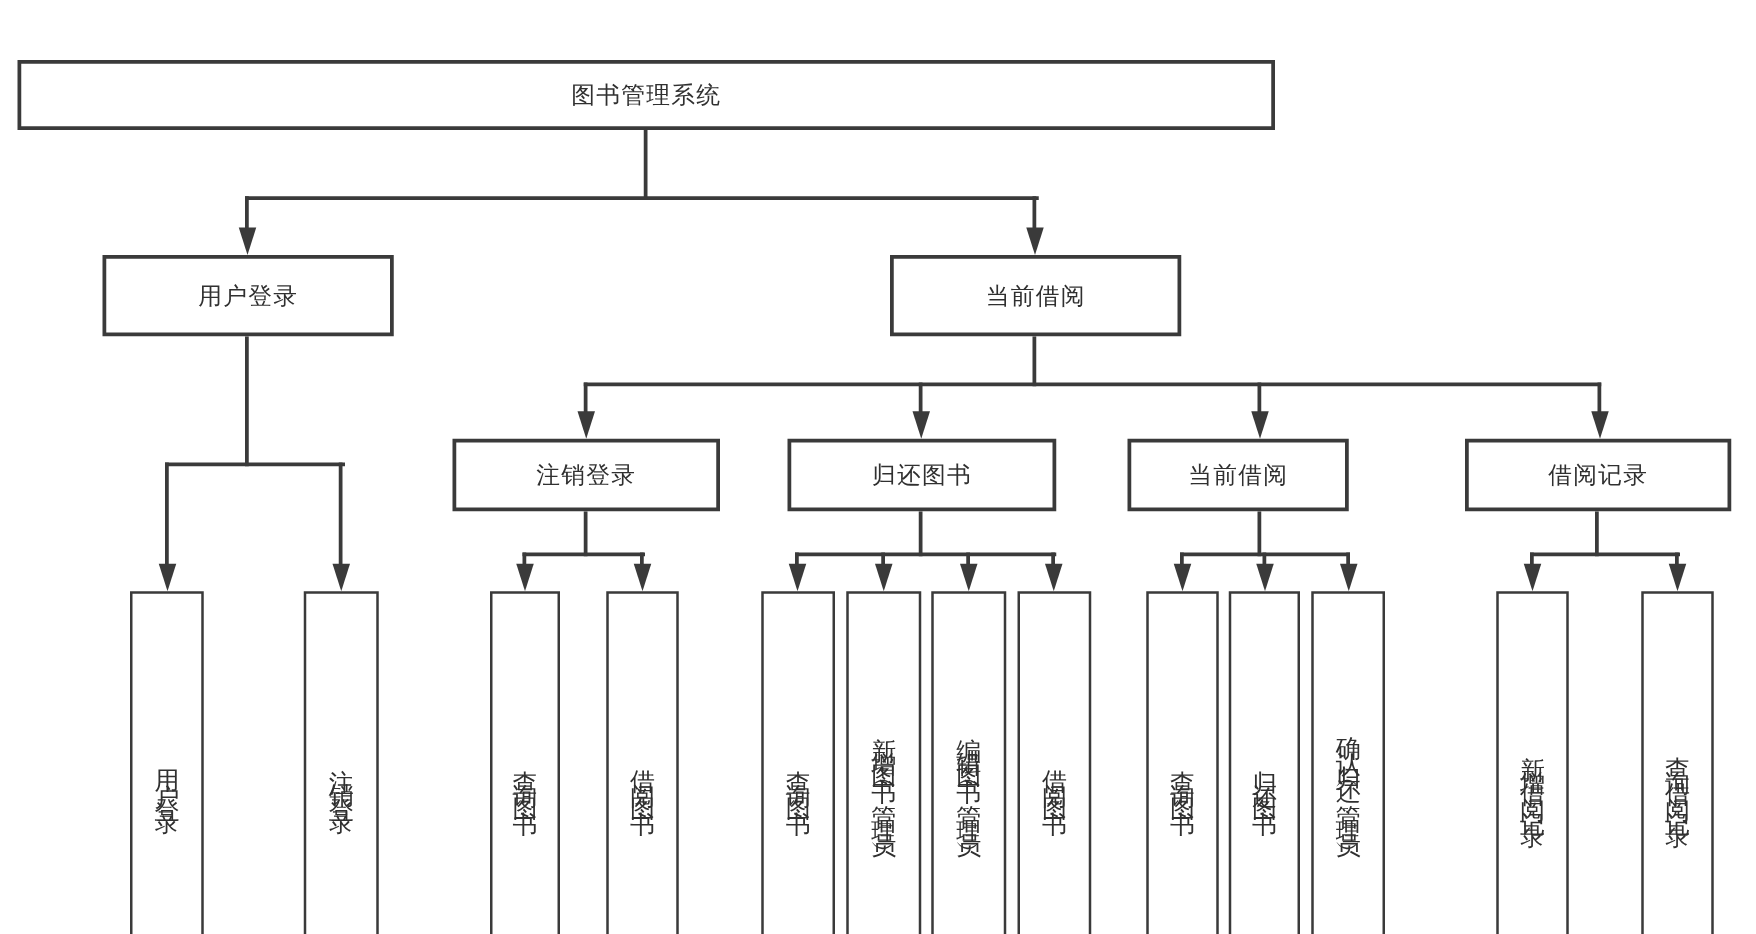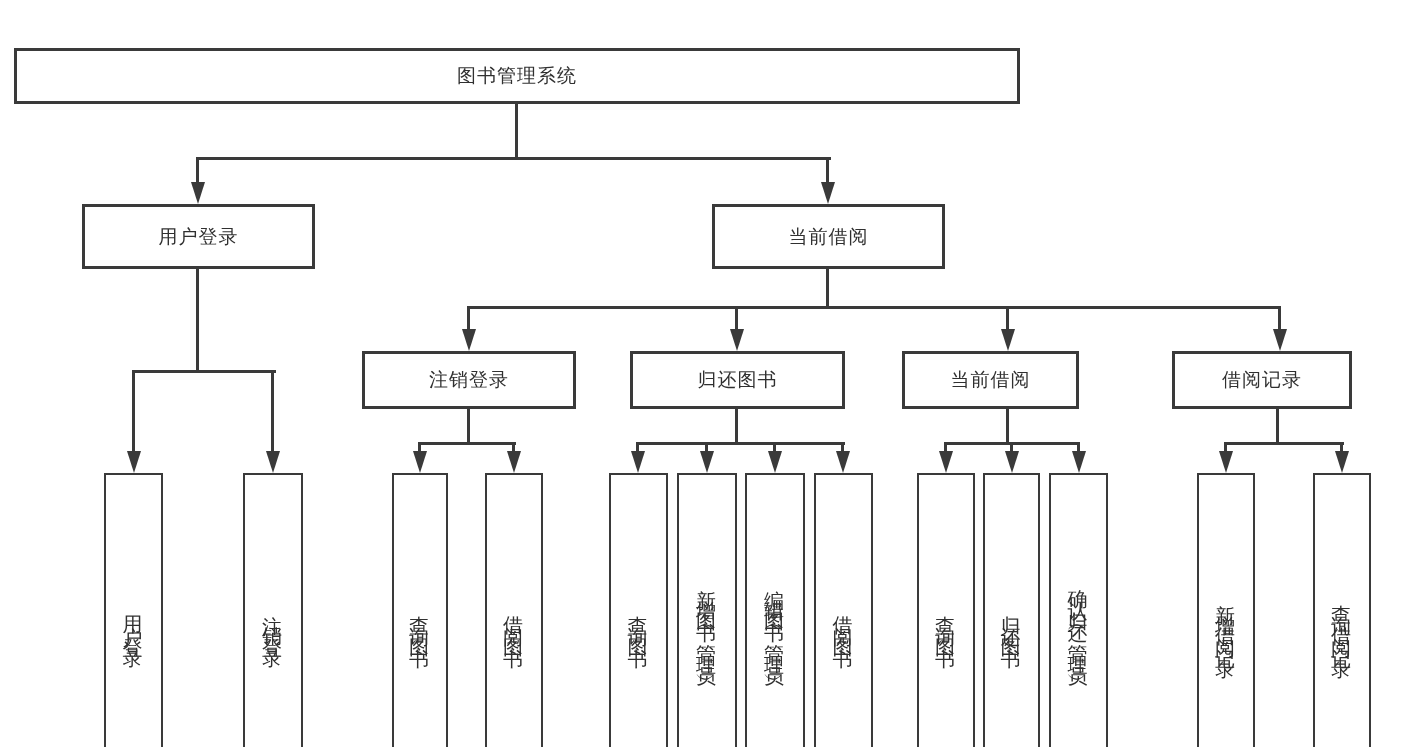--- a/index.html
+++ b/index.html
@@ -71,21 +71,21 @@
   <div class="box" style="left:82px;top:168px;width:233px;height:65px;">用户登录</div>
 
   <div class="box" style="left:712px;top:168px;width:233px;height:65px;">当前借阅</div>
 
   <div class="box" style="left:362px;top:315px;width:214px;height:58px;">注销登录</div>
 
   <div class="box" style="left:630px;top:315px;width:215px;height:58px;">归还图书</div>
 
   <div class="box" style="left:902px;top:315px;width:177px;height:58px;">当前借阅</div>
 
-  <div class="box" style="left:1172px;top:315px;width:180px;height:58px;">借阅记录</div>
+  <div class="box" style="left:1172px;top:315px;width:213px;height:58px;">借阅记录</div>
 
   <div class="leaf" style="left:104px;top:437px;width:59px;height:298px;">
     <span>用户登录</span>
     </div>
 
   <div class="leaf" style="left:243px;top:437px;width:60px;height:298px;">
     <span>注销登录</span>
     </div>
 
   <div class="leaf" style="left:392px;top:437px;width:56px;height:298px;">

